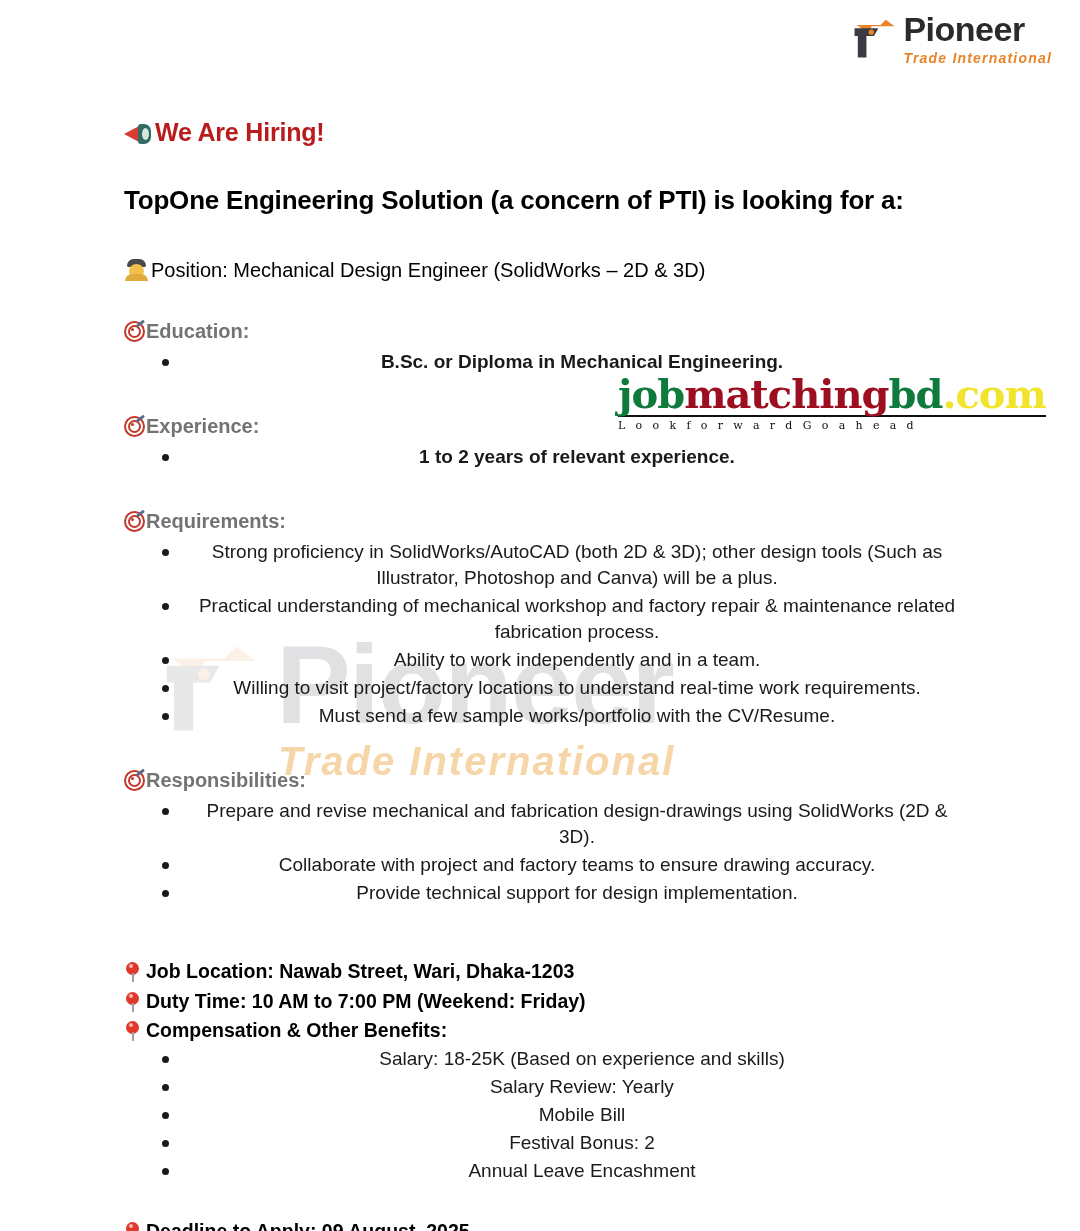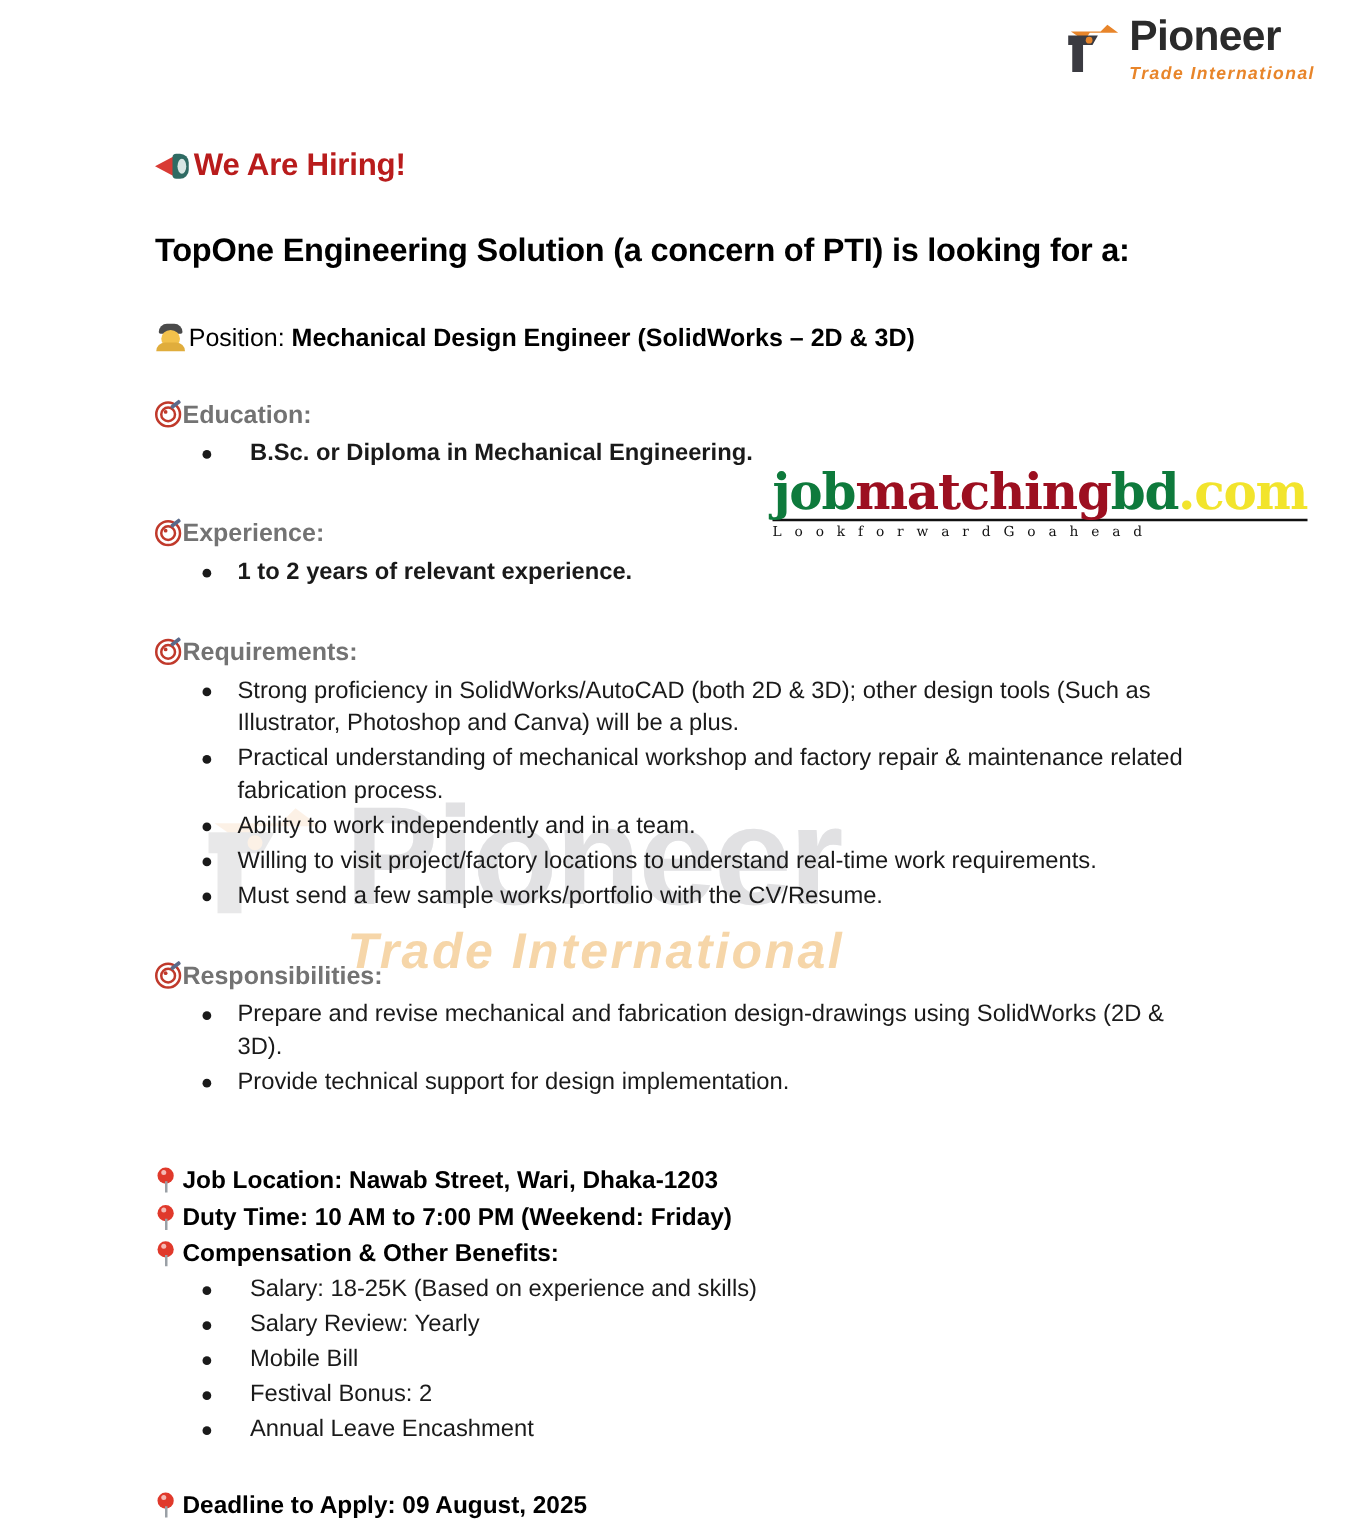--- a/index.html
+++ b/index.html
@@ -272,34 +272,35 @@
     margin: 0 0 42px 0;
     letter-spacing: -0.2px;
   }
 
   .position-line {
     font-size: 20px;
     color: #000;
     margin: 0 0 38px 0;
   }
   .position-line .pos-label { font-weight: normal; }
-  .position-line .pos-value { font-weight: bold; text-align: right; }
+  .position-line .pos-value { font-weight: normal; text-align: right; }
 
   .section { margin-bottom: 22px; }
   .section-heading {
     font-size: 20px;
     font-weight: bold;
     color: #737373;
     margin: 0 0 6px 0;
   }
 
   ul.bullets {
     list-style: none;
     margin: 0;
     padding: 0 0 0 38px;
+    text-align: center;
   }
   ul.bullets li {
     position: relative;
     font-size: 19px;
     line-height: 1.37;
     color: #1a1a1a;
     margin-bottom: 2px;
     padding-left: 28px;
   }
   ul.bullets li::before {
@@ -403,20 +404,21 @@
       <li>Must send a few sample works/portfolio with the CV/Resume.</li>
     </ul>
   </div>
 
   <div class="spacer-sm"></div>
 
   <div class="section">
     <div class="section-heading"><span class="ico-target"><span class="t-ring t1"></span><span class="t-ring t2"></span><span class="t-ring t3"></span><span class="t-dart"></span></span><span>Responsibilities:</span></div>
     <ul class="bullets">
       <li>Prepare and revise mechanical and fabrication design-drawings using SolidWorks (2D &amp; 3D).</li>
+      <li>Collaborate with project and factory teams to ensure drawing accuracy.</li>
       <li>Provide technical support for design implementation.</li>
     </ul>
   </div>
 
   <div class="spacer-md"></div>
 
   <div class="section">
     <p class="pin-line"><span class="ico-pin"><span class="p-head"></span><span class="p-gloss"></span><span class="p-needle"></span></span><span>Job Location: Nawab Street, Wari, Dhaka-1203</span></p>
 
     <p class="pin-line"><span class="ico-pin"><span class="p-head"></span><span class="p-gloss"></span><span class="p-needle"></span></span><span>Duty Time: 10 AM to 7:00 PM (Weekend: Friday)</span></p>

